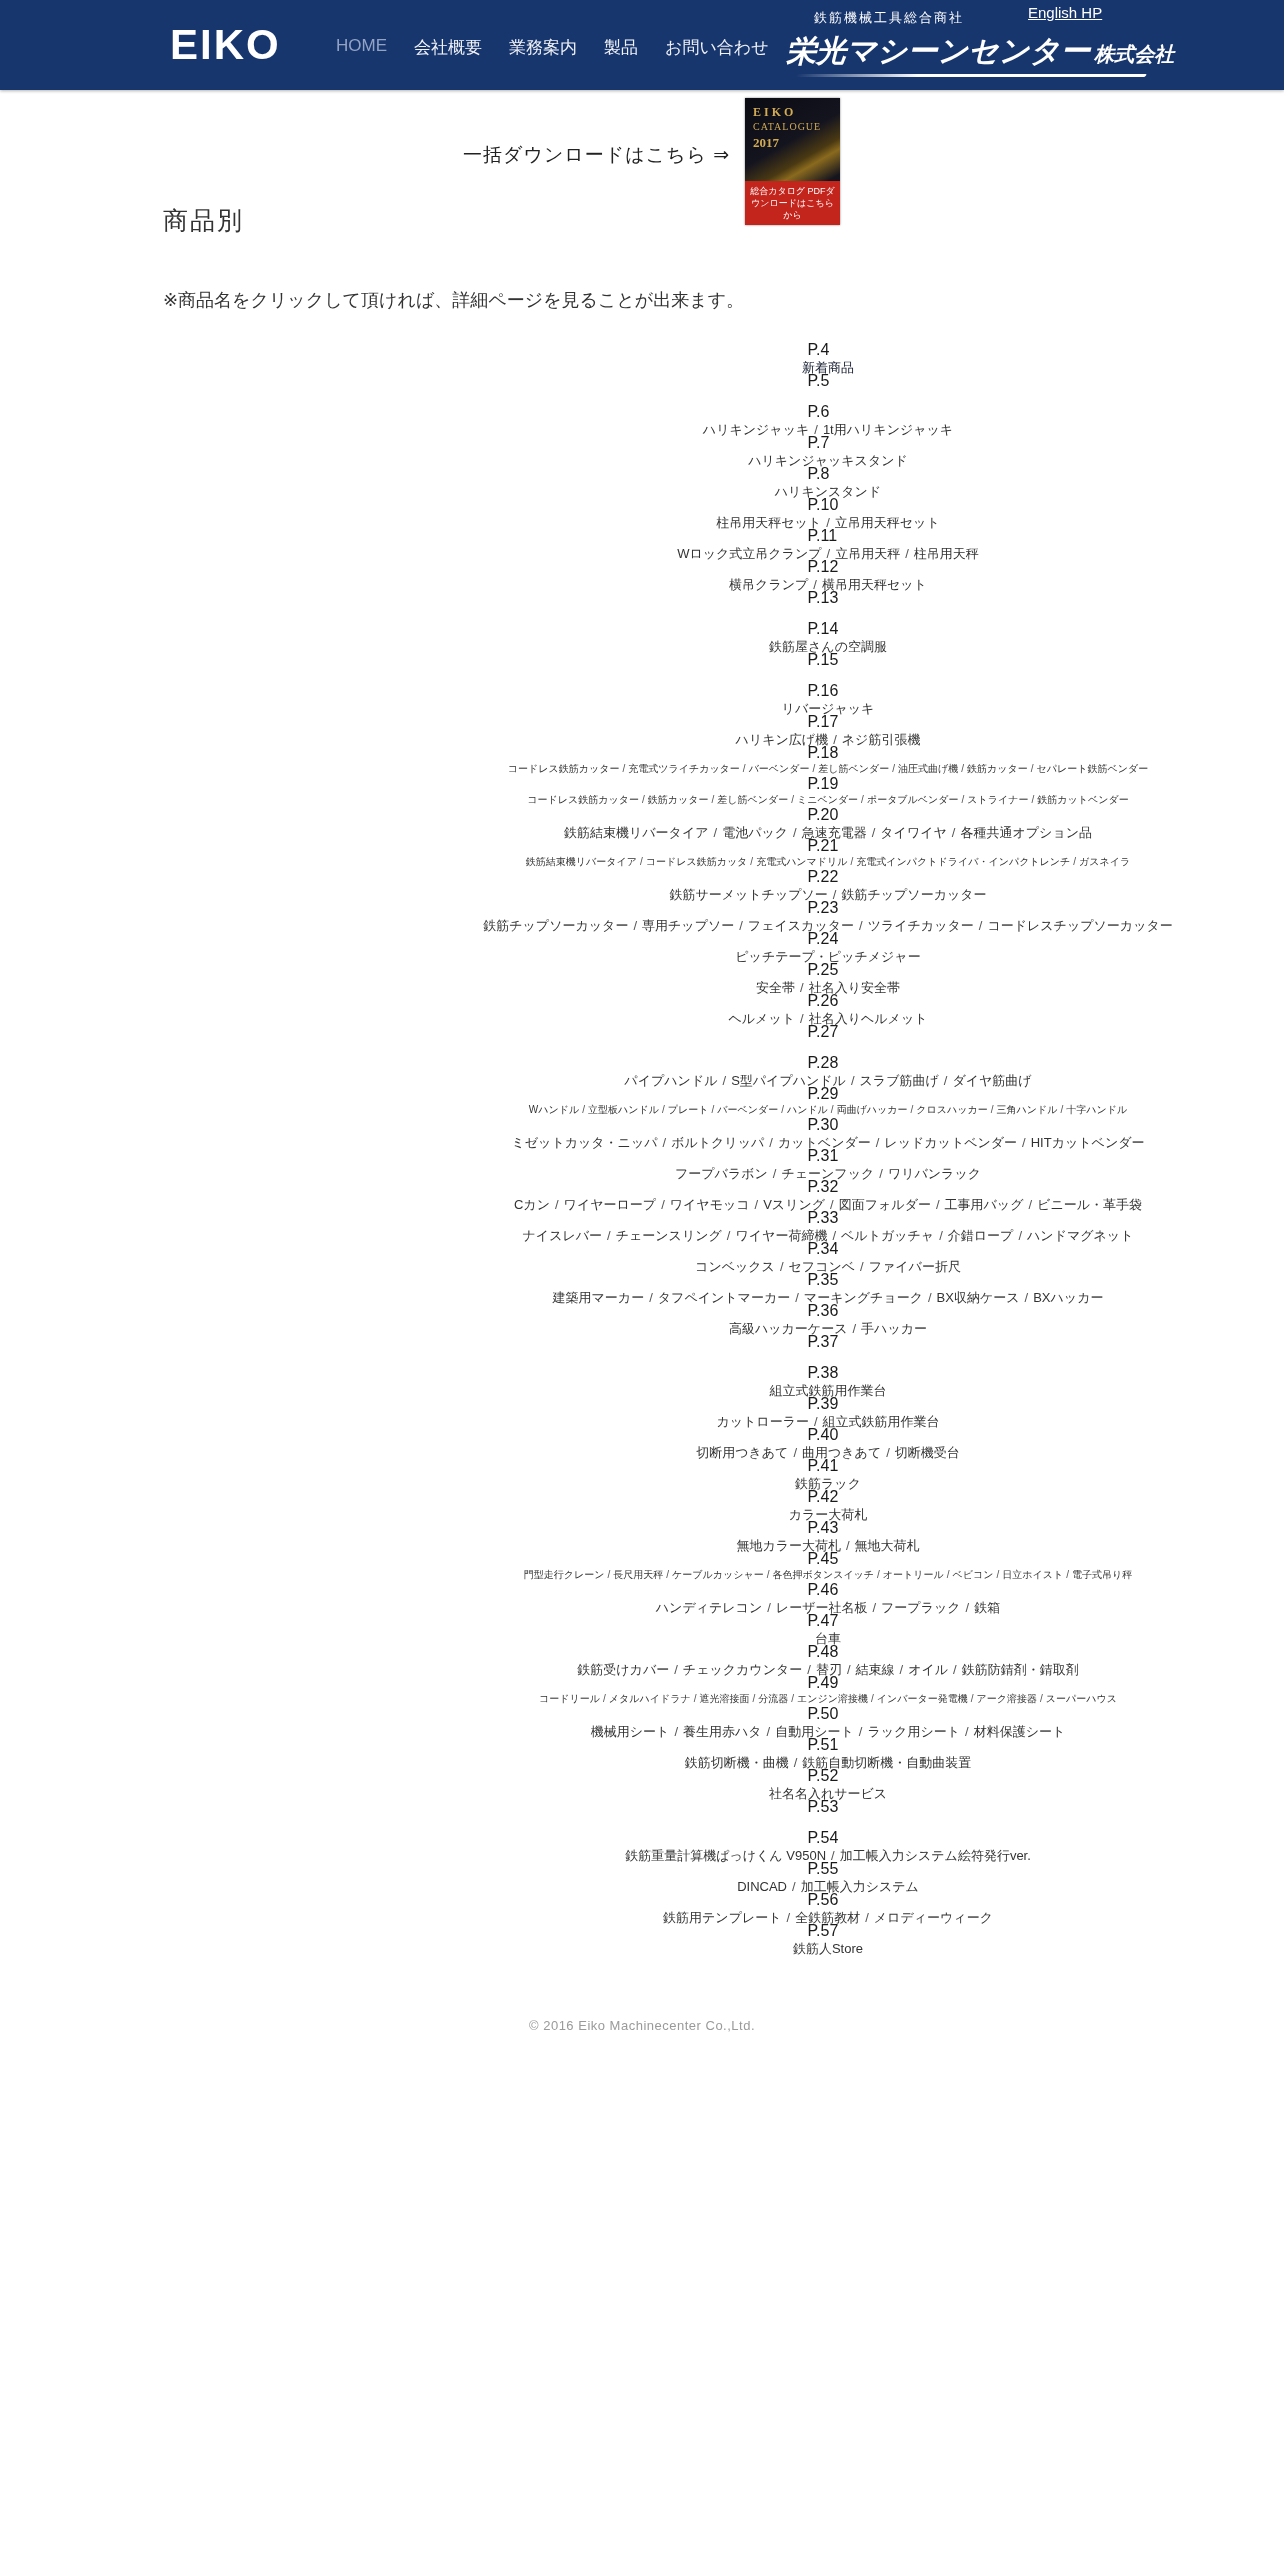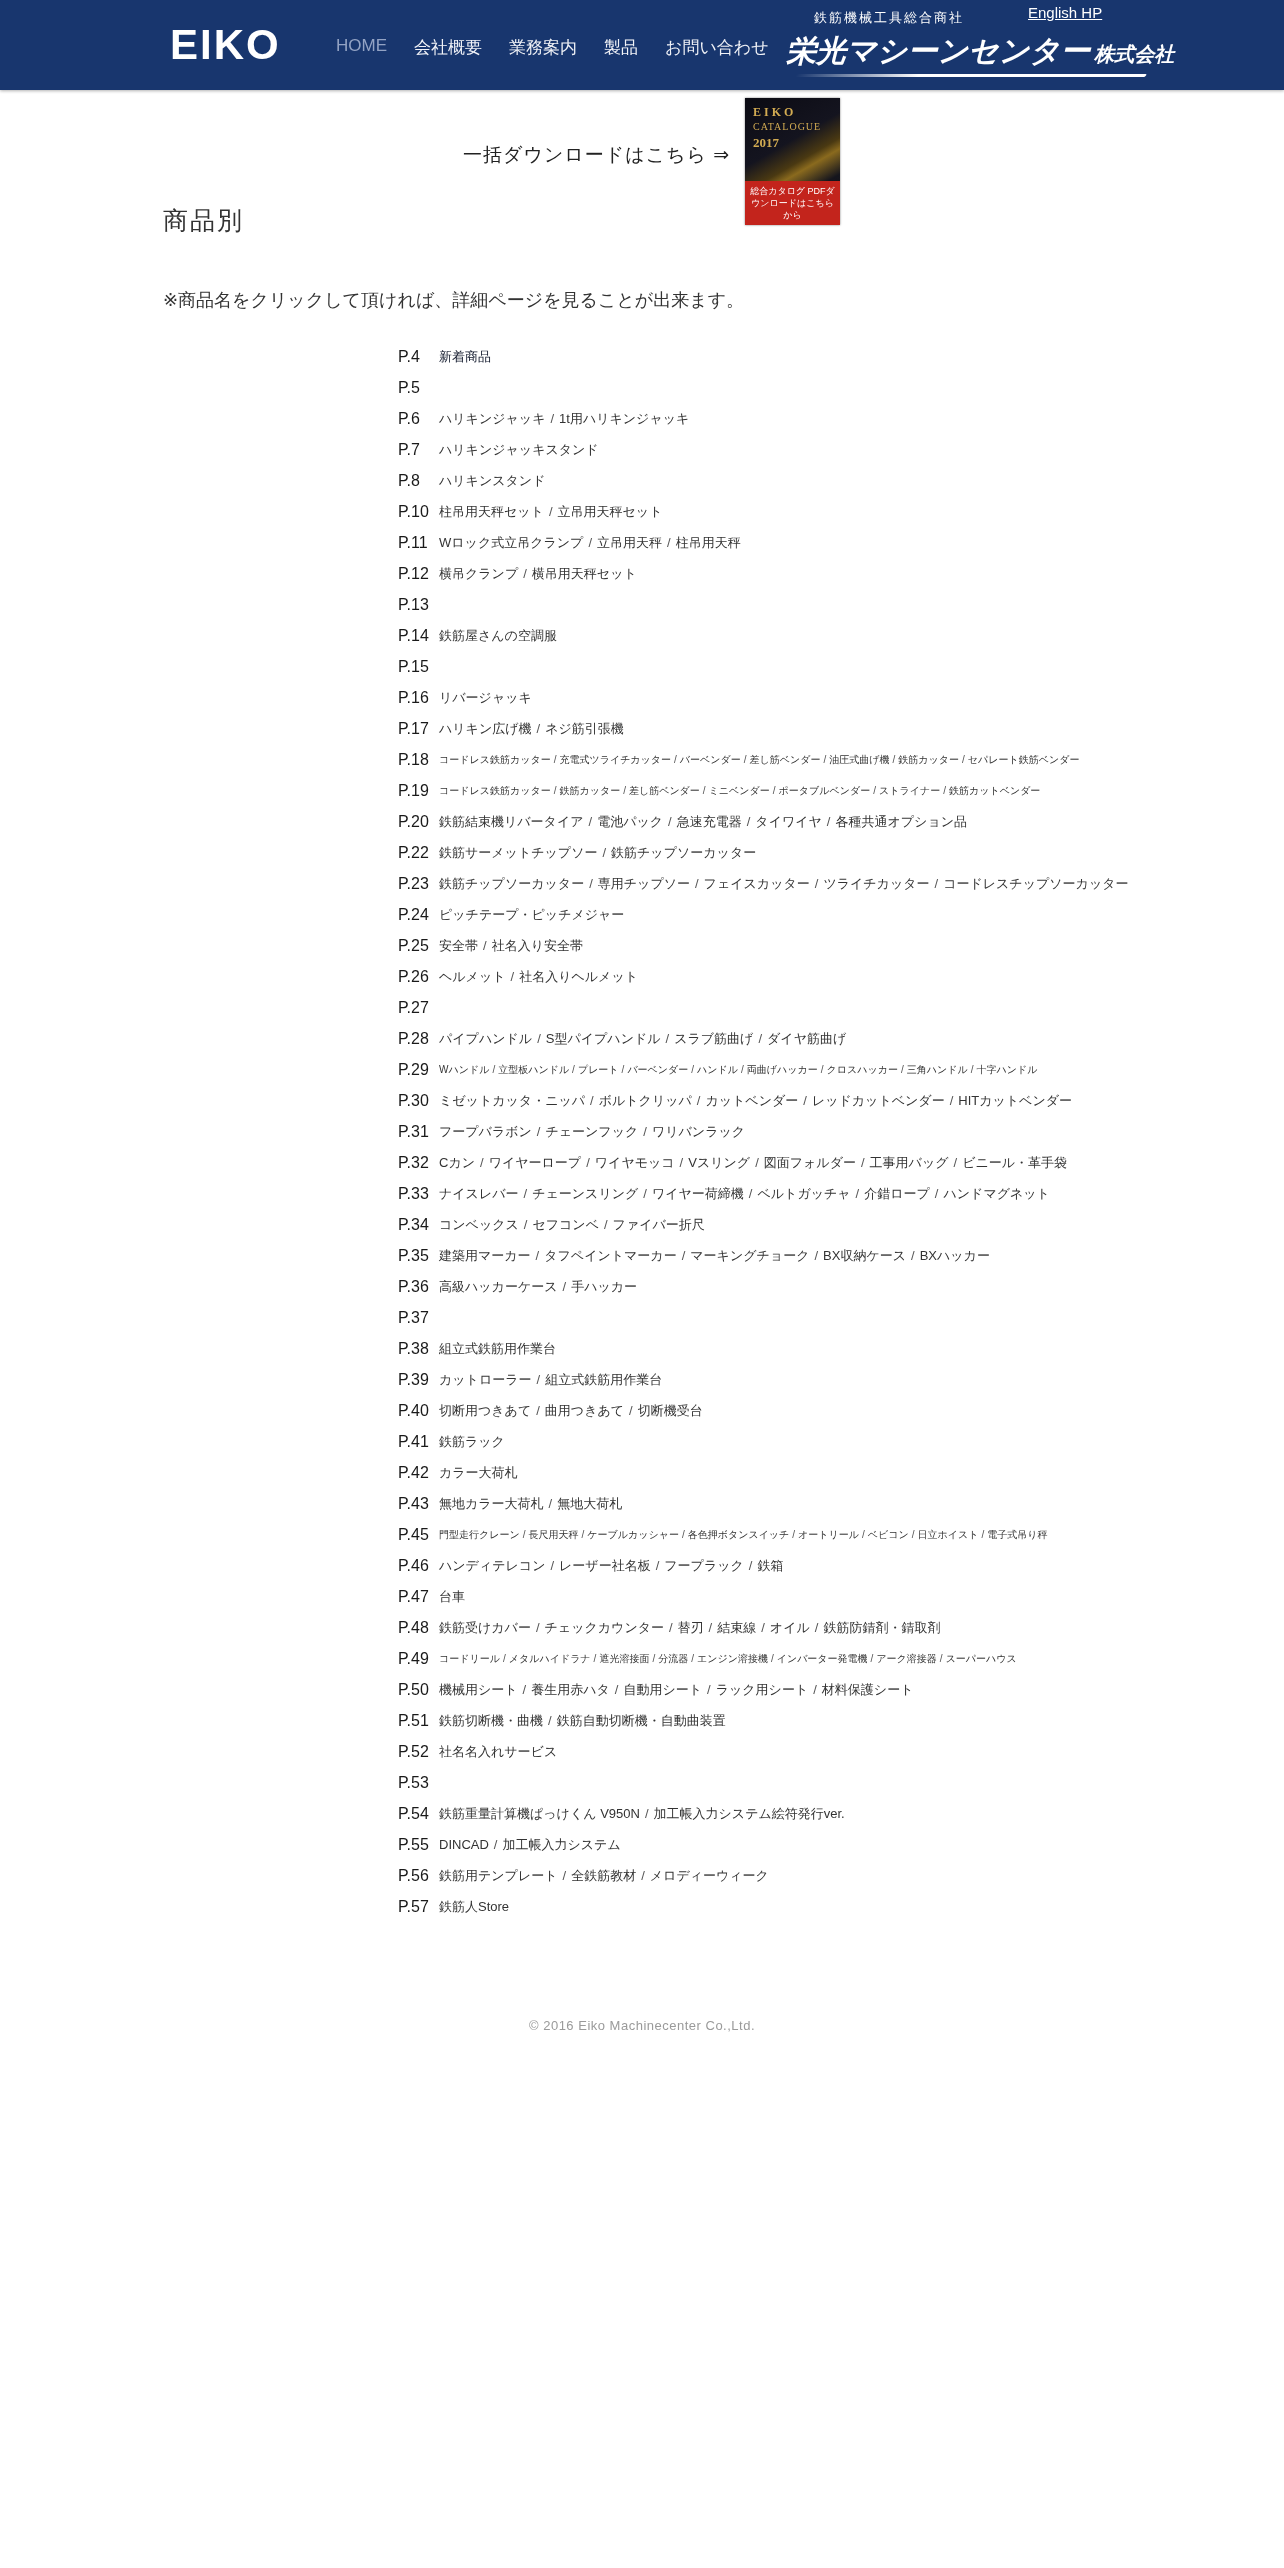--- a/index.html
+++ b/index.html
@@ -169,20 +169,21 @@
     position: absolute;
     left: 398px;
     top: 341px;
     width: 860px;
   }
   .row {
     display: flex;
     align-items: center;
     height: 31px;
     white-space: nowrap;
+    flex-direction: column;
   }
   .row .pg {
     width: 41px;
     flex-shrink: 0;
     font-size: 16px;
     color: #1a1a1a;
     text-decoration: none;
     cursor: pointer;
   }
   .row .prods { font-size: 13px; color: #333333; }
@@ -306,20 +307,24 @@
         <span class="prods"><a class="prod-link">コードレス鉄筋カッター</a><span class="sep">/</span><a class="prod-link">充電式ツライチカッター</a><span class="sep">/</span><a class="prod-link">バーベンダー</a><span class="sep">/</span><a class="prod-link">差し筋ベンダー</a><span class="sep">/</span><a class="prod-link">油圧式曲げ機</a><span class="sep">/</span><a class="prod-link">鉄筋カッター</a><span class="sep">/</span><a class="prod-link">セパレート鉄筋ベンダー</a></span>
       </div>
       <div class="row small">
         <a class="pg">P.19</a>
         <span class="prods"><a class="prod-link">コードレス鉄筋カッター</a><span class="sep">/</span><a class="prod-link">鉄筋カッター</a><span class="sep">/</span><a class="prod-link">差し筋ベンダー</a><span class="sep">/</span><a class="prod-link">ミニベンダー</a><span class="sep">/</span><a class="prod-link">ポータブルベンダー</a><span class="sep">/</span><a class="prod-link">ストライナー</a><span class="sep">/</span><a class="prod-link">鉄筋カットベンダー</a></span>
       </div>
       <div class="row">
         <a class="pg">P.20</a>
         <span class="prods"><a class="prod-link">鉄筋結束機リバータイア</a><span class="sep">/</span><a class="prod-link">電池パック</a><span class="sep">/</span><a class="prod-link">急速充電器</a><span class="sep">/</span><a class="prod-link">タイワイヤ</a><span class="sep">/</span><a class="prod-link">各種共通オプション品</a></span>
       </div>
+      <div class="row small">
+        <a class="pg">P.21</a>
+        <span class="prods"><a class="prod-link">鉄筋結束機リバータイア</a><span class="sep">/</span><a class="prod-link">コードレス鉄筋カッタ</a><span class="sep">/</span><a class="prod-link">充電式ハンマドリル</a><span class="sep">/</span><a class="prod-link">充電式インパクトドライバ・インパクトレンチ</a><span class="sep">/</span><a class="prod-link">ガスネイラ</a></span>
+      </div>
       <div class="row">
         <a class="pg">P.22</a>
         <span class="prods"><a class="prod-link">鉄筋サーメットチップソー</a><span class="sep">/</span><a class="prod-link">鉄筋チップソーカッター</a></span>
       </div>
       <div class="row">
         <a class="pg">P.23</a>
         <span class="prods"><a class="prod-link">鉄筋チップソーカッター</a><span class="sep">/</span><a class="prod-link">専用チップソー</a><span class="sep">/</span><a class="prod-link">フェイスカッター</a><span class="sep">/</span><a class="prod-link">ツライチカッター</a><span class="sep">/</span><a class="prod-link">コードレスチップソーカッター</a></span>
       </div>
       <div class="row">
         <a class="pg">P.24</a>

